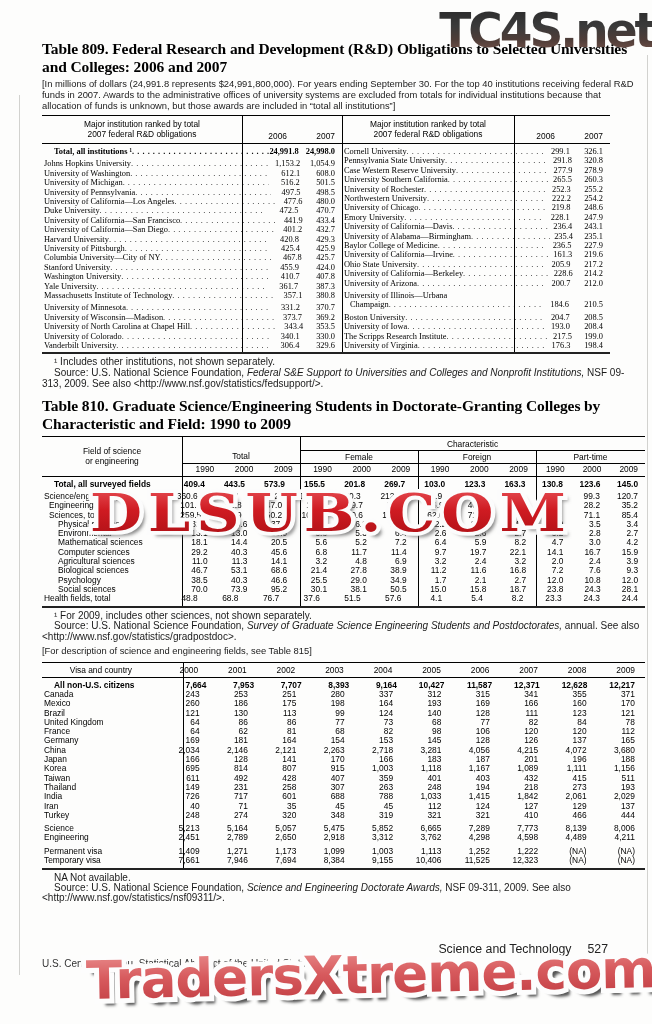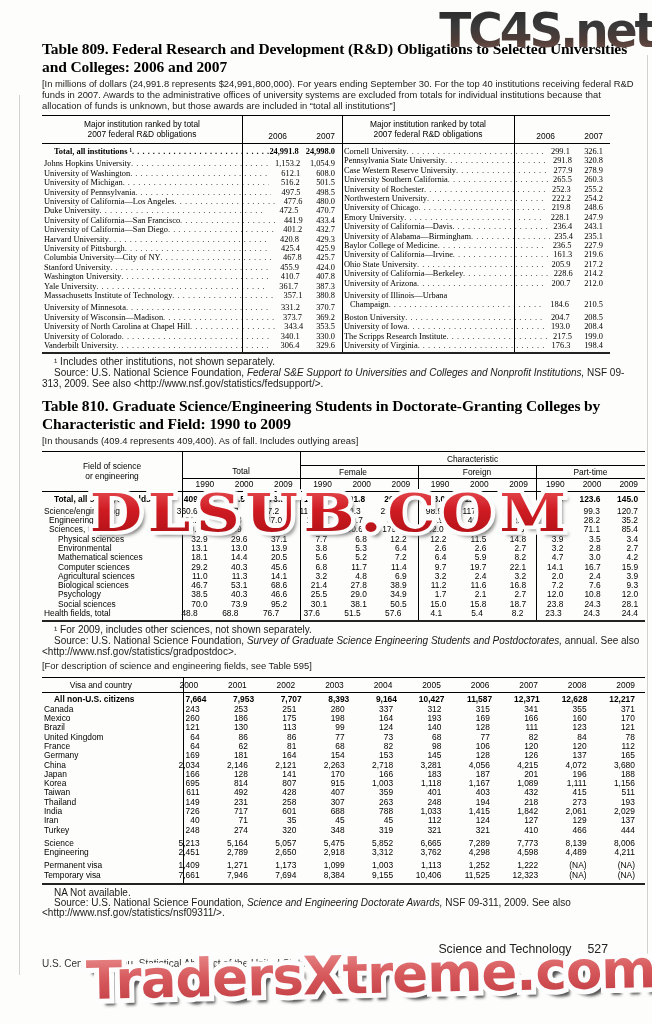--- a/index.html
+++ b/index.html
@@ -487,31 +487,30 @@
       <div class="vr vr809b"></div>
       <div class="vr vr809c"></div>
     </div>
 
     <div class="fn">
       <p>¹ Includes other institutions, not shown separately.</p>
       <p><span>Source: U.S. National Science Foundation, </span><i>Federal S&amp;E Support to Universities and Colleges and Nonprofit Institutions,</i><span> NSF 09-313, 2009. See also &lt;http://www.nsf.gov/statistics/fedsupport/&gt;.</span></p>
     </div>
 
     <h1 class="ttl mt8">Table 810. Graduate Science/Engineering Students in Doctorate-Granting Colleges by Characteristic and Field: 1990 to 2009</h1>
-    <p class="tnote">[In thousands (409.4 represents 409,400). As of fall. Includes outlying areas]</p>
 
     <div class="tbl t810">
       <div class="t810-head">
         <div class="h-field">
           <div>Field of science</div>
           <div>or engineering</div>
         </div>
         <div class="h-total">Total</div>
         <div class="h-char">Characteristic</div>
-        <div class="h-sub" style="left:252px;width:118px;">Female</div>
+        <div class="h-sub" style="left:258px;width:118px;">Female</div>
         <div class="h-sub" style="left:376px;width:118px;">Foreign</div>
         <div class="h-sub" style="left:494px;width:109px;">Part-time</div>
         <div class="hrule" style="left:258px;top:13px;width:345px;"></div>
         <div class="hrule" style="left:140px;top:26px;width:463px;"></div>
         <div class="t810-years">
             <div class="val ca">1990</div>
             <div class="val ca">2000</div>
             <div class="val ca">2009</div>
             <div class="val ca">1990</div>
             <div class="val ca">2000</div>
@@ -764,21 +763,21 @@
       <div class="vr vr810b"></div>
       <div class="vr vr810c"></div>
       <div class="vr vr810d"></div>
     </div>
 
     <div class="fn">
       <p>¹ For 2009, includes other sciences, not shown separately.</p>
       <p><span>Source: U.S. National Science Foundation, </span><i>Survey of Graduate Science Engineering Students and Postdoctorates,</i><span> annual. See also &lt;http://www.nsf.gov/statistics/gradpostdoc&gt;.</span></p>
     </div>
 
-    <p class="tnote">[For description of science and engineering fields, see Table 595]</p>
+    <p class="tnote">[For description of science and engineering fields, see Table 815]</p>
 
     <div class="tbl t811">
       <div class="t811-head">
         <div class="hvisa">Visa and country</div>
       <div class="cy hyr">2000</div>
           <div class="cy hyr">2001</div>
           <div class="cy hyr">2002</div>
           <div class="cy hyr">2003</div>
           <div class="cy hyr">2004</div>
           <div class="cy hyr">2005</div>

